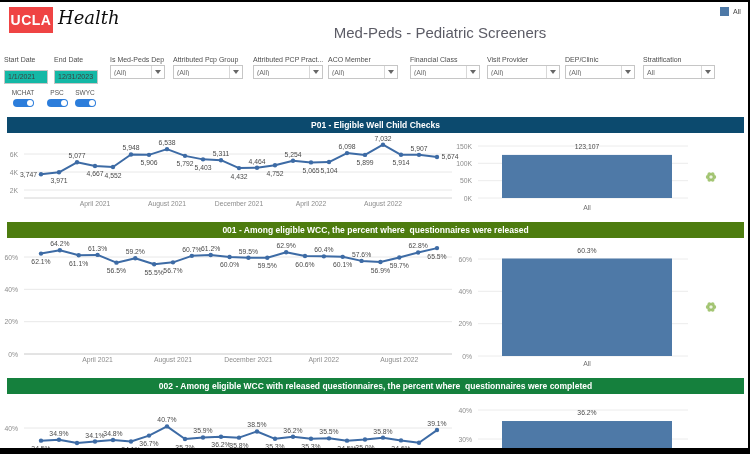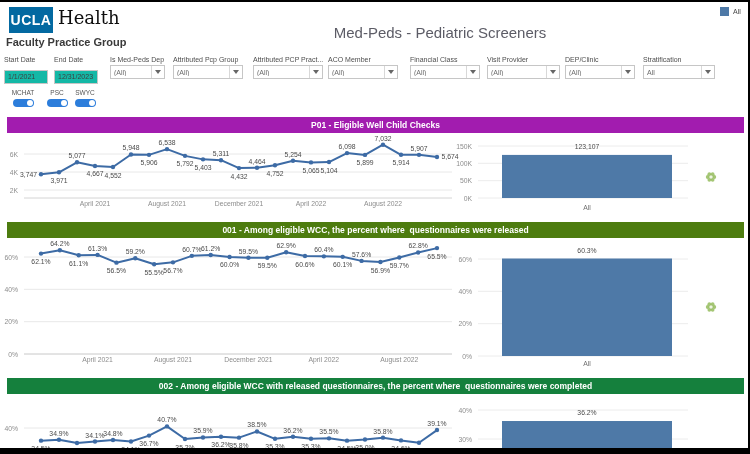--- a/index.html
+++ b/index.html
@@ -1,23 +1,23 @@
 <!DOCTYPE html>
 <html><head>
 <meta charset="utf-8">
 <style>
   html,body{margin:0;padding:0;background:#fff;}
   .page{position:relative;width:750px;height:454px;background:#fff;overflow:hidden;
         font-family:"Liberation Sans",sans-serif;box-sizing:border-box;
         border-top:2px solid #000;border-right:2px solid #000;}
   .bottom-bar{position:absolute;left:0;bottom:0;width:100%;height:6px;background:#000;z-index:60;}
 
-  .ucla-box{position:absolute;left:9px;top:5px;width:44px;height:26px;background:#0369a1;color:#fff;
+  .ucla-box{position:absolute;left:9px;top:5px;width:44px;height:26px;background:#ef4444;color:#fff;
             font-weight:bold;font-size:14px;display:flex;align-items:center;justify-content:center;letter-spacing:.5px;}
-  .health{position:absolute;left:58px;top:5px;font-family:"DejaVu Serif",serif;font-size:18px;color:#0e0e0e;}
+  .health{position:absolute;left:58px;top:5px;font-family:"DejaVu Serif",serif;font-size:18px;color:#0e0e0e;font-style:italic;}
   .tagline{position:absolute;left:6px;top:34px;font-size:11px;font-weight:bold;color:#3a3a3a;}
   .title{position:absolute;left:280px;top:22px;width:320px;text-align:center;font-size:15px;color:#5c5c66;}
 
   .legend{position:absolute;left:720px;top:5px;display:flex;align-items:center;gap:4px;}
   .legend .swatch{width:9px;height:9px;display:inline-block;}
   .legend .lg-label{font-size:7px;color:#454545;}
 
   .filter{position:absolute;top:54px;}
   .flabel{font-size:7px;color:#4e4e4e;margin-bottom:2px;white-space:nowrap;}
   .fbox{box-sizing:border-box;height:14px;border:1px solid #c6c6c6;background:#fff;font-size:7px;color:#3f3f3f;
@@ -39,21 +39,20 @@
   .green-icon{position:absolute;width:12px;height:12px;cursor:pointer;}
 </style>
 </head>
 <body>
 
 <div class="page">
   <div class="ucla-box">
     <span>UCLA</span>
   </div>
   <div class="health">Health</div>
-  <div class="tagline">Faculty Practice Group</div>
   <div class="title">Med-Peds - Pediatric Screeners</div>
 
   <div class="legend">
     <span class="swatch" id="legend-swatch" style="background: rgb(78, 121, 167);"></span>
     <span class="lg-label">All</span>
   </div>
 
   <div id="filters">
       <div class="filter" style="left: 4px; width: 44px;"><div class="flabel">Start Date</div><input class="finput" value="1/1/2021" style=""></div>
       <div class="filter" style="left: 54px; width: 44px;"><div class="flabel">End Date</div><input class="finput" value="12/31/2023" style=""></div>
@@ -144,21 +143,21 @@
         </div>
       </div>
       <div class="toggle-wrap" style="left: 72px;">
         <div class="tlabel">SWYC</div>
         <div class="tpill">
           <div class="tknob"></div>
         </div>
       </div>
     </div>
   <div id="sections">
-      <div class="sec-header" style="top: 115px; background: #a21caf;">P01 - Eligible Well Child Checks</div>
+      <div class="sec-header" style="top: 115px; background: #0c4a6e;">P01 - Eligible Well Child Checks</div>
       <svg width="470" height="84" class="chart" style="left: 0px; top: 130px;">
         <line x1="24" x2="452" y1="22" y2="22" stroke="#e8e8e8" stroke-width="1"></line>
         <text x="18" y="24.5" text-anchor="end" font-size="6.8" fill="#8d8d8d">6K</text>
         <line x1="24" x2="452" y1="40" y2="40" stroke="#e8e8e8" stroke-width="1"></line>
         <text x="18" y="42.5" text-anchor="end" font-size="6.8" fill="#8d8d8d">4K</text>
         <line x1="24" x2="452" y1="58" y2="58" stroke="#e8e8e8" stroke-width="1"></line>
         <text x="18" y="60.5" text-anchor="end" font-size="6.8" fill="#8d8d8d">2K</text>
         <line x1="24" x2="452" y1="66" y2="66" stroke="#d4d4d4" stroke-width="1"></line>
         <text x="95" y="74" text-anchor="middle" font-size="6.8" fill="#8d8d8d">April 2021</text>
         <text x="167" y="74" text-anchor="middle" font-size="6.8" fill="#8d8d8d">August 2021</text>

